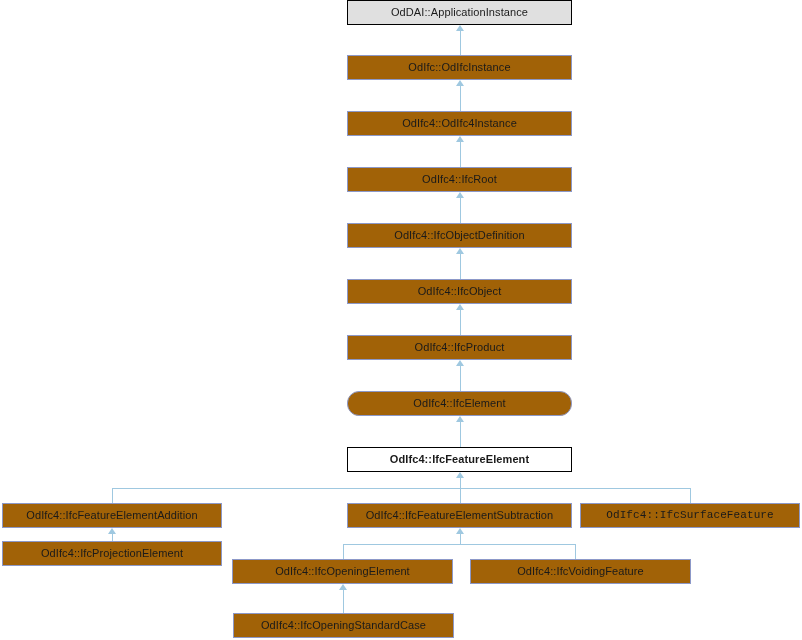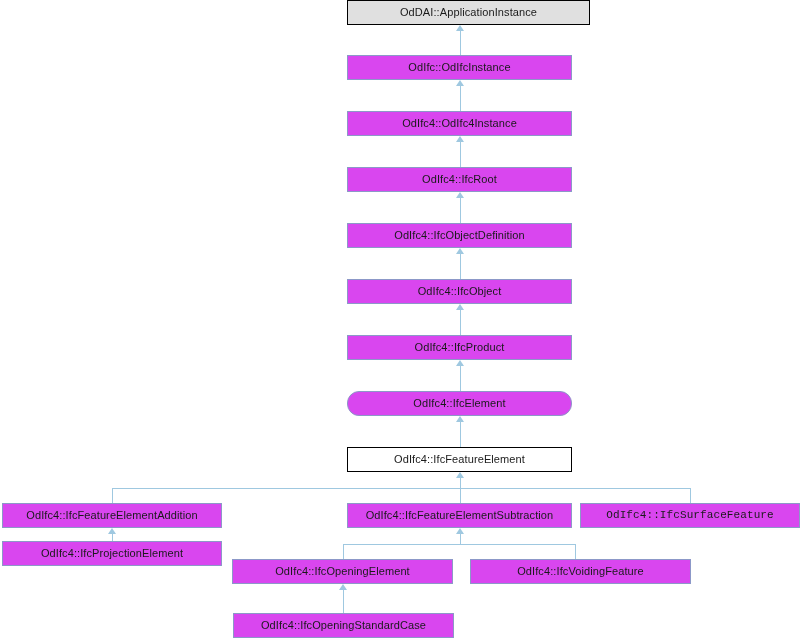--- a/index.html
+++ b/index.html
@@ -18,21 +18,21 @@
     overflow: hidden;
   }
   .node {
     position: absolute;
     box-sizing: border-box;
     height: 25px;
     line-height: 23px;
     text-align: center;
     font-size: 11px;
     color: #1a1a1a;
-    background: #d946ef;
+    background: #a16207;
     border: 1px solid #8c98c8;
     white-space: nowrap;
     letter-spacing: 0.1px;
   }
   .node.root-node {
     background: #e0e0e0;
     border: 1px solid #000000;
   }
   .node.current-node {
     background: #ffffff;
@@ -89,29 +89,29 @@
       <div class="arrow" style="left: 108px; top: 528px;"></div>
       <div class="vline" style="left: 460px; top: 534px; height: 10px;"></div>
       <div class="arrow" style="left: 456px; top: 528px;"></div>
       <div class="hline" style="left: 343px; top: 544px; width: 232px;"></div>
       <div class="vline" style="left: 343px; top: 544px; height: 15px;"></div>
       <div class="vline" style="left: 575px; top: 544px; height: 15px;"></div>
       <div class="vline" style="left: 343px; top: 590px; height: 23px;"></div>
       <div class="arrow" style="left: 339px; top: 584px;"></div>
     </div>
   <div id="node-layer">
-      <div class="node root-node" style="left: 347px; top: 0px; width: 243px;">OdDAI::ApplicationInstance</div>
+      <div class="node root-node" style="left: 347px; top: 0px; width: 225px;">OdDAI::ApplicationInstance</div>
       <div class="node" style="left: 347px; top: 55px; width: 225px;">OdIfc::OdIfcInstance</div>
       <div class="node" style="left: 347px; top: 111px; width: 225px;">OdIfc4::OdIfc4Instance</div>
       <div class="node" style="left: 347px; top: 167px; width: 225px;">OdIfc4::IfcRoot</div>
       <div class="node" style="left: 347px; top: 223px; width: 225px;">OdIfc4::IfcObjectDefinition</div>
       <div class="node" style="left: 347px; top: 279px; width: 225px;">OdIfc4::IfcObject</div>
       <div class="node" style="left: 347px; top: 335px; width: 225px;">OdIfc4::IfcProduct</div>
       <div class="node" style="left: 347px; top: 391px; width: 225px; border-radius: 12px;">OdIfc4::IfcElement</div>
-      <div class="node current-node" style="left: 347px; top: 447px; width: 225px;">OdIfc4::IfcFeatureElement</div>
+      <div class="node current-node" style="left: 347px; top: 447px; width: 225px; font-weight: bold;">OdIfc4::IfcFeatureElement</div>
       <div class="node" style="left: 2px; top: 503px; width: 220px;">OdIfc4::IfcFeatureElementAddition</div>
       <div class="node" style="left: 347px; top: 503px; width: 225px; text-align: center;">OdIfc4::IfcFeatureElementSubtraction</div>
       <div class="node" style="left: 580px; top: 503px; width: 220px; font-family: Liberation Mono, monospace;">OdIfc4::IfcSurfaceFeature</div>
       <div class="node" style="left: 2px; top: 541px; width: 220px;">OdIfc4::IfcProjectionElement</div>
       <div class="node" style="left: 232px; top: 559px; width: 221px;">OdIfc4::IfcOpeningElement</div>
       <div class="node" style="left: 464px; top: 559px; width: 221px; margin-left: 6px;">OdIfc4::IfcVoidingFeature</div>
       <div class="node" style="left: 233px; top: 613px; width: 221px;">OdIfc4::IfcOpeningStandardCase</div>
     </div>
 </div>
 

